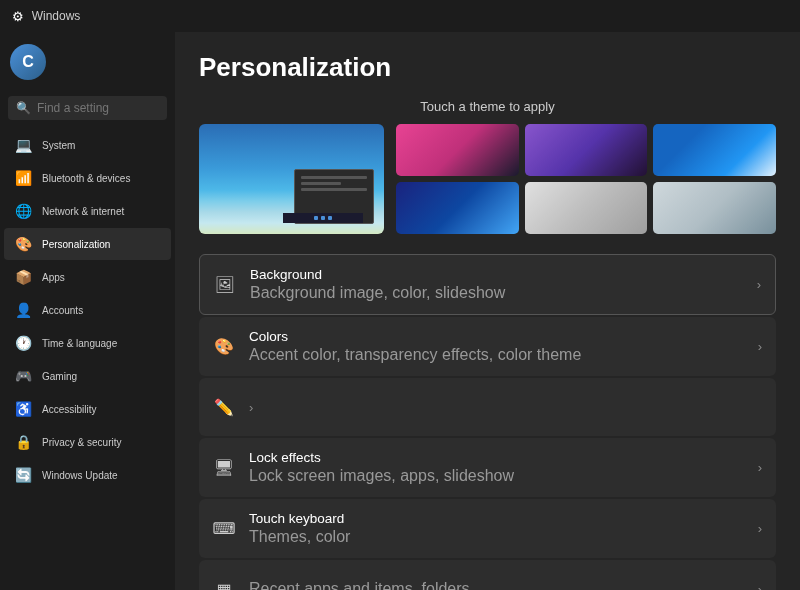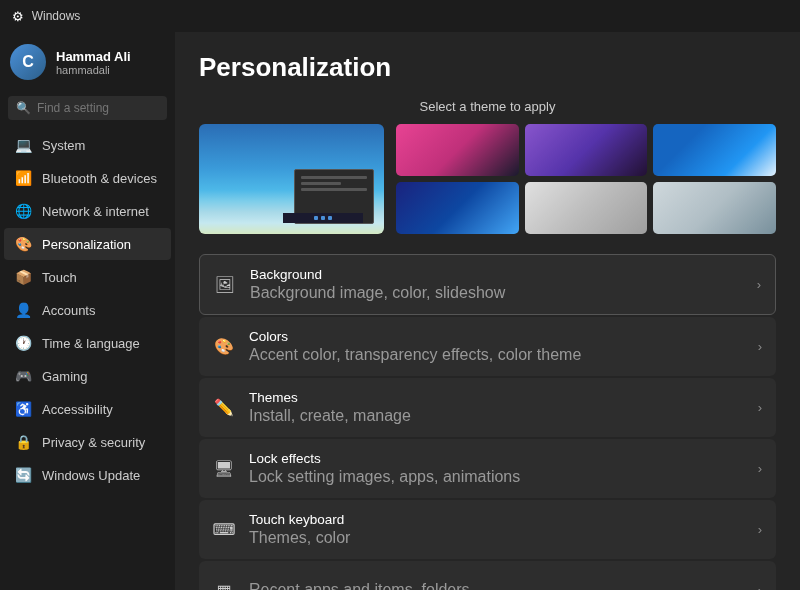--- a/index.html
+++ b/index.html
@@ -119,21 +119,21 @@
     .nav-item .nav-icon {
       width: 16px;
       height: 16px;
       display: flex;
       align-items: center;
       justify-content: center;
       font-size: 14px;
       flex-shrink: 0;
     }
     .nav-item .nav-label {
-      font-size: 13px;
+      font-size: 10px;
     }
 
     
     .content {
       flex: 1;
       background: #252525;
       overflow-y: auto;
       padding: 20px 24px;
     }
 
@@ -288,24 +288,20 @@
   <span style="font-size:13px;">⚙</span>
   <span class="title-bar-text">Windows</span>
 </div>
 
 <div class="main-layout">
 
   <div class="sidebar">
 
     <div class="user-profile">
       <div class="user-avatar">C</div>
-      <div class="user-info">
-        <div class="user-name">Hammad Ali</div>
-        <div class="user-handle">hammadali</div>
-      </div>
     </div>
 
     <div class="search-box">
       <span class="search-icon-svg">🔍</span>
       <input type="text" placeholder="Find a setting" style="">
     </div>
 
     <div id="nav-list">
         <div class="nav-item">
           <span class="nav-icon">💻</span>
@@ -318,21 +314,21 @@
         <div class="nav-item">
           <span class="nav-icon">🌐</span>
           <span class="nav-label">Network &amp; internet</span>
         </div>
         <div class="nav-item active">
           <span class="nav-icon">🎨</span>
           <span class="nav-label">Personalization</span>
         </div>
         <div class="nav-item">
           <span class="nav-icon">📦</span>
-          <span class="nav-label">Touch</span>
+          <span class="nav-label">Apps</span>
         </div>
         <div class="nav-item">
           <span class="nav-icon">👤</span>
           <span class="nav-label">Accounts</span>
         </div>
         <div class="nav-item">
           <span class="nav-icon">🕐</span>
           <span class="nav-label">Time &amp; language</span>
         </div>
         <div class="nav-item">
@@ -351,21 +347,21 @@
           <span class="nav-icon">🔄</span>
           <span class="nav-label">Windows Update</span>
         </div>
       </div>
   </div>
 
   <div class="content">
     <div class="page-title">Personalization</div>
 
     <div class="theme-section">
-      <div class="theme-label">Select a theme to apply</div>
+      <div class="theme-label">Touch a theme to apply</div>
       <div class="theme-area">
 
         <div class="preview-image">
           <div class="preview-screen">
             <div class="preview-screen-lines">
               <div class="preview-line"></div>
               <div class="preview-line short"></div>
               <div class="preview-line"></div>
             </div>
             <div class="preview-taskbar">
@@ -399,31 +395,27 @@
         <div class="settings-item">
           <div class="settings-item-icon">🎨</div>
           <div class="settings-item-text">
             <div class="settings-item-title">Colors</div>
             <div class="settings-item-desc">Accent color, transparency effects, color theme</div>
           </div>
           <div class="settings-item-chevron">›</div>
         </div>
         <div class="settings-item">
           <div class="settings-item-icon">✏️</div>
-          <div class="settings-item-text">
-            <div class="settings-item-title">Themes</div>
-            <div class="settings-item-desc">Install, create, manage</div>
-          </div>
           <div class="settings-item-chevron">›</div>
         </div>
         <div class="settings-item">
           <div class="settings-item-icon">🖥</div>
           <div class="settings-item-text">
             <div class="settings-item-title">Lock effects</div>
-            <div class="settings-item-desc">Lock setting images, apps, animations</div>
+            <div class="settings-item-desc">Lock screen images, apps, slideshow</div>
           </div>
           <div class="settings-item-chevron">›</div>
         </div>
         <div class="settings-item">
           <div class="settings-item-icon">⌨</div>
           <div class="settings-item-text">
             <div class="settings-item-title">Touch keyboard</div>
             <div class="settings-item-desc">Themes, color</div>
           </div>
           <div class="settings-item-chevron">›</div>

